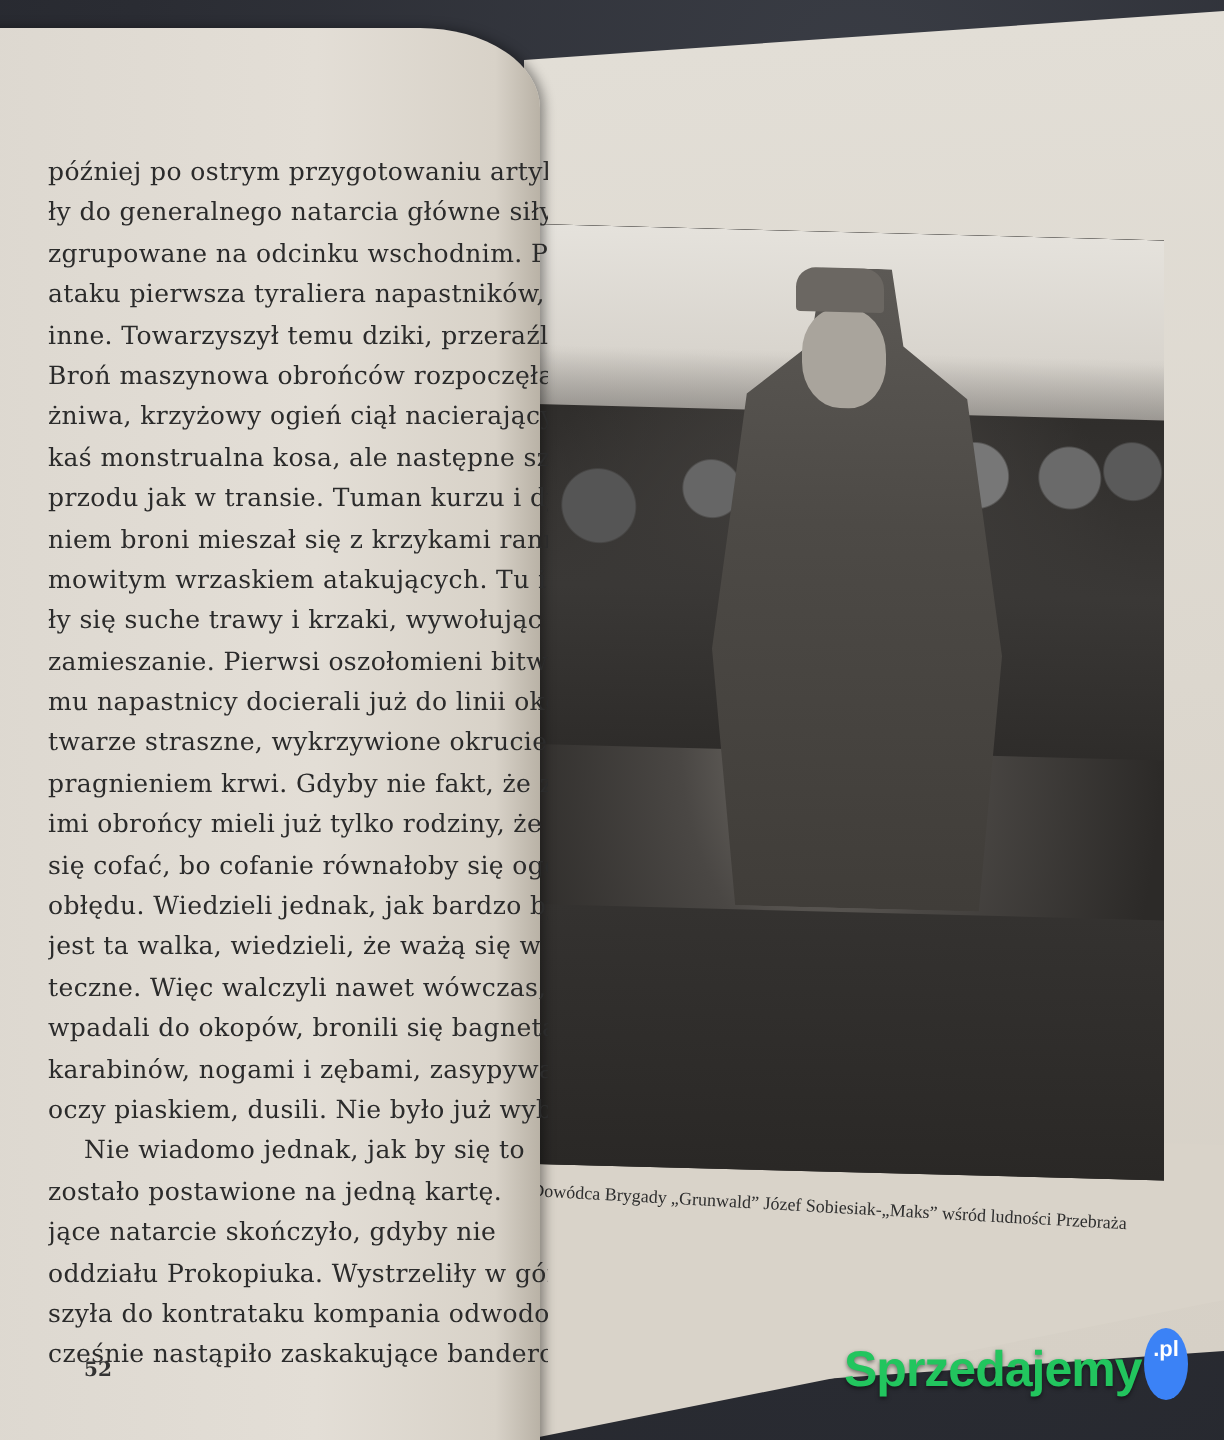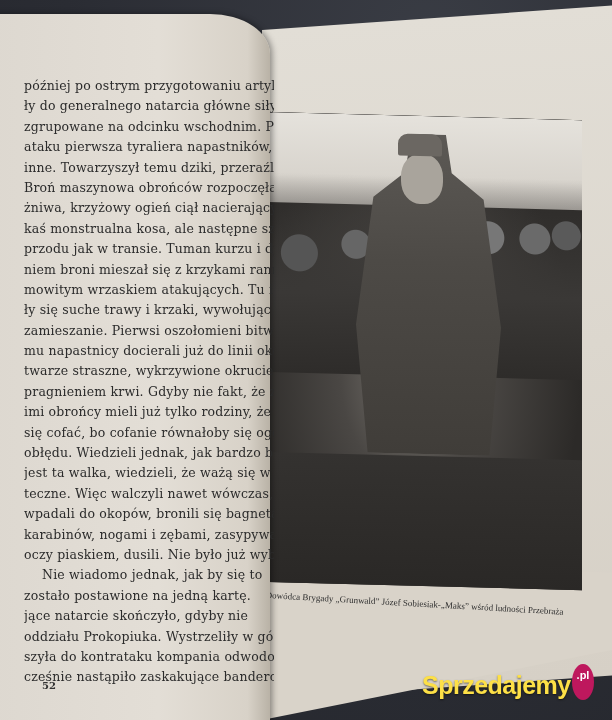--- a/index.html
+++ b/index.html
@@ -37,22 +37,22 @@
       clip-path:polygon(38% 0,62% 0,66% 12%,88% 20%,100% 60%,92% 100%,8% 100%,0 60%,12% 20%,34% 12%);}
   .photo .face{position:absolute;left:133px;top:38px;width:42px;height:50px;border-radius:45%;background:#a9a49c;}
   .photo .cap{position:absolute;left:130px;top:18px;width:44px;height:22px;border-radius:10px 10px 2px 2px;background:#6b6762;}
   .photo .ground{position:absolute;left:0;bottom:0;width:100%;height:130px;
       background:linear-gradient(180deg,#343230 0%,#2a2826 100%);}
   .caption{position:absolute;left:266px;top:590px;width:330px;font-size:9px;color:#2e2e2e;
       transform:rotate(3.2deg);transform-origin:left top;white-space:nowrap;font-family:"Liberation Serif",serif;}
   .gutter{position:absolute;left:256px;top:60px;width:14px;height:660px;
       background:linear-gradient(90deg,#9d968b 0%,#c9c2b6 40%,#7f786d 100%);}
   .watermark{position:absolute;left:422px;top:671px;font-family:"Liberation Sans",sans-serif;font-weight:bold;
-      font-size:25px;color:#fde047;letter-spacing:-0.5px;text-shadow:0 1px 2px rgba(0,0,0,.5);}
-  .wm-badge{position:absolute;left:572px;top:664px;width:22px;height:36px;border-radius:50%;background:#be185d;
+      font-size:25px;color:#22c55e;letter-spacing:-0.5px;text-shadow:0 1px 2px rgba(0,0,0,.5);}
+  .wm-badge{position:absolute;left:572px;top:664px;width:22px;height:36px;border-radius:50%;background:#3b82f6;
       color:#fff;font-family:"Liberation Sans",sans-serif;font-weight:bold;font-size:11px;line-height:22px;text-align:center;}
 </style>
 </head>
 <body>
 
 <div class="bg"></div>
 
 <div class="right-page"></div>
 <div class="right-page-lower"></div>
 

